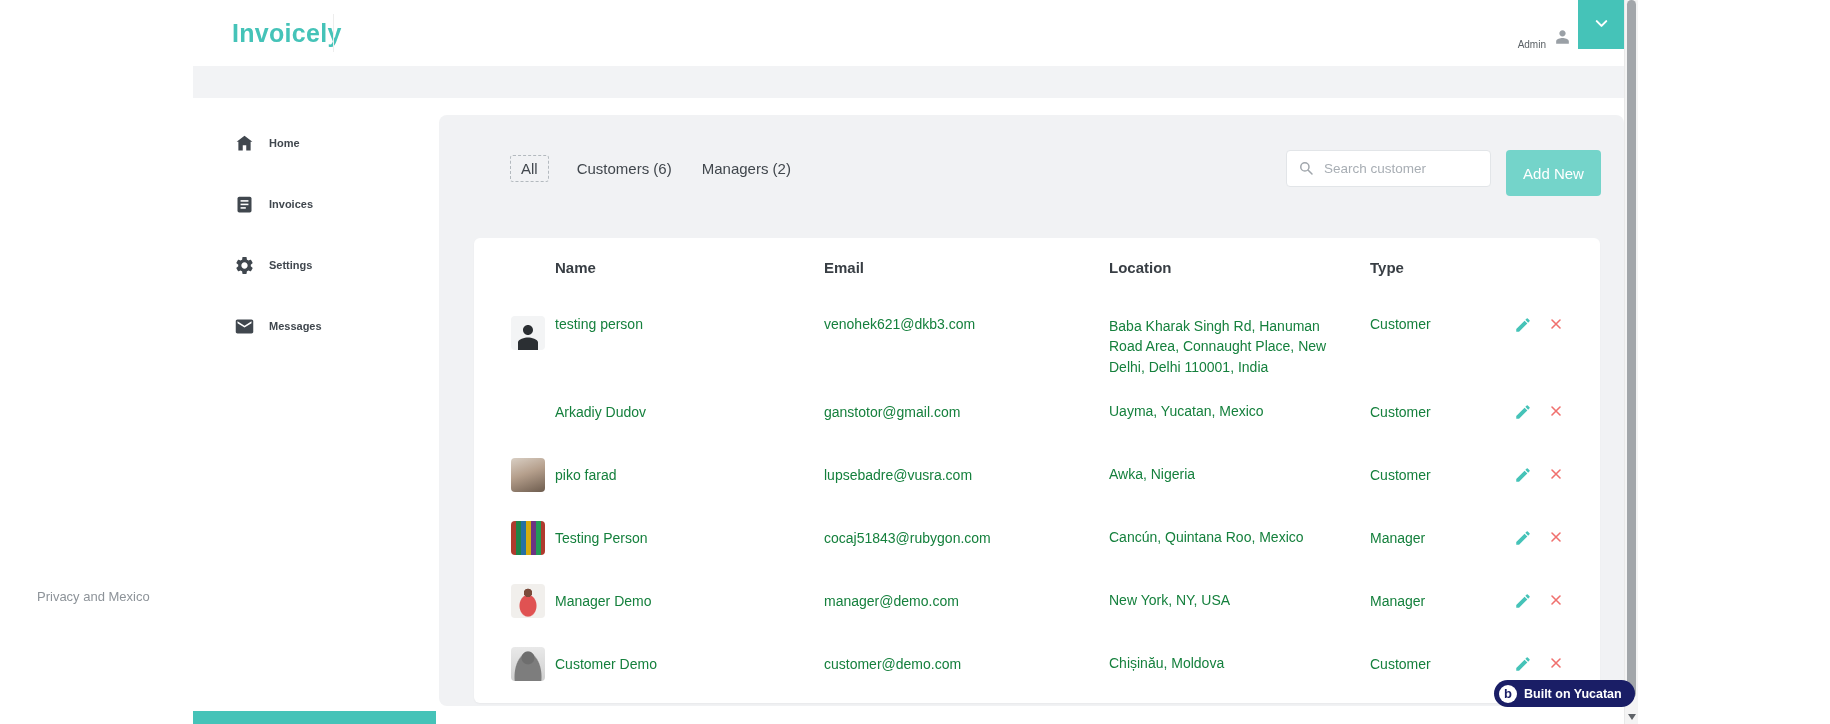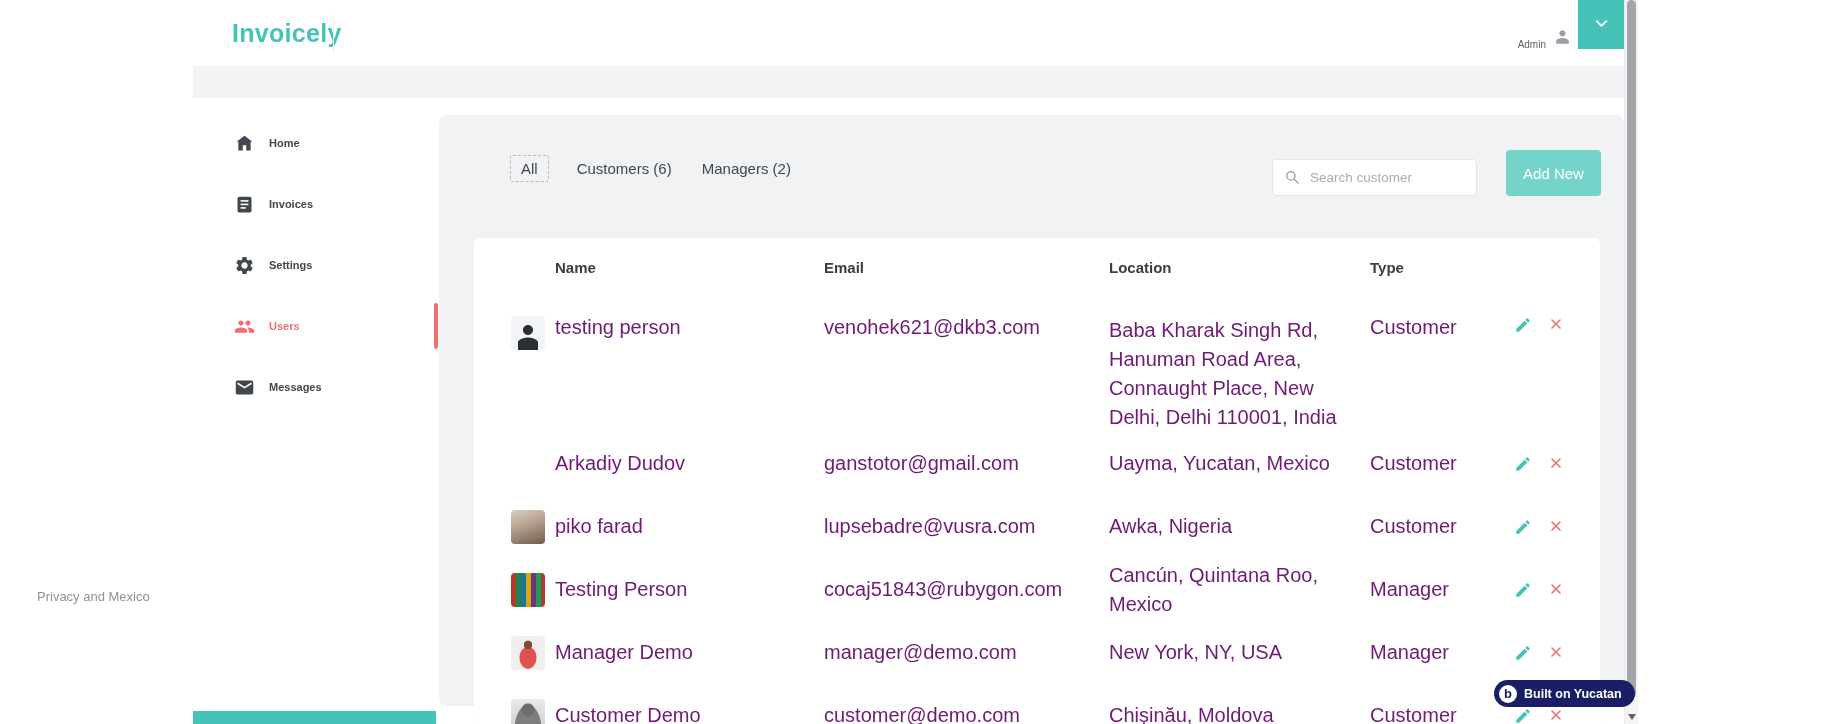--- a/index.html
+++ b/index.html
@@ -33,37 +33,37 @@
   .teal-strip { position:absolute; left:193px; top:711px; width:243px; height:13px; background:#45C3B8; }
 
   
   .main { position:absolute; left:439px; top:115px; width:1185px; height:591px; background:#f1f2f4; border-radius:8px; }
 
   .tabs { position:absolute; left:71px; top:40px; display:flex; align-items:center; gap:26px;
           font-size:15px; color:#41474d; }
   .tab { cursor:pointer; padding:4px 2px; }
   .tab.boxed { border:1px dashed #b3b9be; border-radius:3px; padding:4px 10px; }
 
-  .toolbar-right { position:absolute; right:23px; top:35px; display:flex; align-items:flex-end; gap:29px; }
+  .toolbar-right { position:absolute; right:23px; top:35px; display:flex; align-items:flex-start; gap:15px; }
   .search-wrap { position:relative; width:205px; height:37px; }
   .search-wrap input { width:100%; height:100%; border:1px solid #e2e5e8; border-radius:4px; background:#fff;
                        padding:0 10px 0 37px; font-size:13.5px; color:#555; outline:none;
                        font-family:"Liberation Sans", sans-serif; }
   .search-wrap input::placeholder { color:#a8aeb4; }
   .search-icon { position:absolute; left:11px; top:9px; width:18px; height:18px; }
   .add-new { width:95px; height:46px; background:#74D4CA; color:#fff; border:none; border-radius:4px;
              font-size:15px; font-weight:500; cursor:pointer; font-family:"Liberation Sans", sans-serif; }
 
   
   .card { position:absolute; left:35px; top:107px; width:1126px; background:#fff; border-radius:6px;
           box-shadow:0 1px 2px rgba(0,0,0,.04); padding-bottom:8px;margin-top:16px; }
   .thead, .trow { display:grid; grid-template-columns:44px 269px 285px 261px 130px auto;
                   padding:0 37px; align-items:center; }
   .thead { height:58px; font-size:15px; font-weight:700; color:#383e44; }
-  .trow { min-height:63px; font-size:20px; color:#701a75; }
+  .trow { min-height:63px; font-size:14px; color:#15803d; }
   .trow.tall { min-height:84px; align-items:start; padding-top:20px; }
   .cell-loc { line-height:1.45; padding-right:18px; }
   .avatar { width:34px; height:34px; border-radius:4px; overflow:hidden; display:flex;
             align-items:flex-end; justify-content:center; }
   .av-silhouette { background:#f3f4f5; }
   .av-none { background:transparent; }
   .av-photo { background:linear-gradient(160deg,#d9cfc4 0%,#b59f8c 45%,#6d5c4e 100%); }
   .av-stripes { background:repeating-linear-gradient(90deg,#b03a2e 0 5px,#1e8449 5px 10px,#2471a3 10px 15px,
                 #d4ac0d 15px 20px,#6c3483 20px 25px,#239b56 25px 30px); }
   .av-red { background: radial-gradient(circle at 50% 26%, #7a4a3a 0 4px, rgba(0,0,0,0) 4.5px),
@@ -136,28 +136,20 @@
       <span>Invoices</span>
     </div>
     <div class="side-item">
       <span class="s-icon">
         <svg viewBox="0 0 24 24" width="21" height="21">
             <path fill="currentColor" d="M19.14 12.94c.04-.3.06-.61.06-.94s-.02-.64-.07-.94l2.03-1.58c.18-.14.23-.41.12-.61l-1.92-3.32c-.12-.22-.37-.29-.59-.22l-2.39.96c-.5-.38-1.03-.7-1.62-.94l-.36-2.54c-.04-.24-.24-.41-.48-.41h-3.84c-.24 0-.43.17-.47.41l-.36 2.54c-.59.24-1.13.57-1.62.94l-2.39-.96c-.22-.08-.47 0-.59.22L2.74 8.87c-.12.21-.08.47.12.61l2.03 1.58c-.05.3-.09.63-.09.94s.02.64.07.94l-2.03 1.58c-.18.14-.23.41-.12.61l1.92 3.32c.12.22.37.29.59.22l2.39-.96c.5.38 1.03.7 1.62.94l.36 2.54c.05.24.24.41.48.41h3.84c.24 0 .44-.17.47-.41l.36-2.54c.59-.24 1.13-.56 1.62-.94l2.39.96c.22.08.47 0 .59-.22l1.92-3.32c.12-.22.07-.47-.12-.61l-2.01-1.58zM12 15.6c-1.98 0-3.6-1.62-3.6-3.6s1.62-3.6 3.6-3.6 3.6 1.62 3.6 3.6-1.62 3.6-3.6 3.6z"></path>
           </svg>
       </span>
       <span>Settings</span>
     </div>
-    <div class="side-item active">
-      <span class="s-icon">
-        <svg viewBox="0 0 24 24" width="21" height="21">
-            <path fill="currentColor" d="M16 11c1.66 0 2.99-1.34 2.99-3S17.66 5 16 5s-3 1.34-3 3 1.34 3 3 3zm-8 0c1.66 0 2.99-1.34 2.99-3S9.66 5 8 5 5 6.34 5 8s1.34 3 3 3zm0 2c-2.33 0-7 1.17-7 3.5V19h14v-2.5C15 14.17 10.33 13 8 13zm8 0c-.29 0-.62.02-.97.05 1.16.84 1.97 1.97 1.97 3.45V19h6v-2.5c0-2.33-4.67-3.5-7-3.5z"></path>
-          </svg>
-      </span>
-      <span>Users</span>
-    </div>
     <div class="side-item">
       <span class="s-icon">
         <svg viewBox="0 0 24 24" width="21" height="21">
             <path fill="currentColor" d="M20 4H4c-1.1 0-2 .9-2 2v12c0 1.1.9 2 2 2h16c1.1 0 2-.9 2-2V6c0-1.1-.9-2-2-2zm0 4.2-8 5-8-5V6l8 5 8-5v2.2z"></path>
           </svg>
       </span>
       <span>Messages</span>
     </div>
   </div>
 

